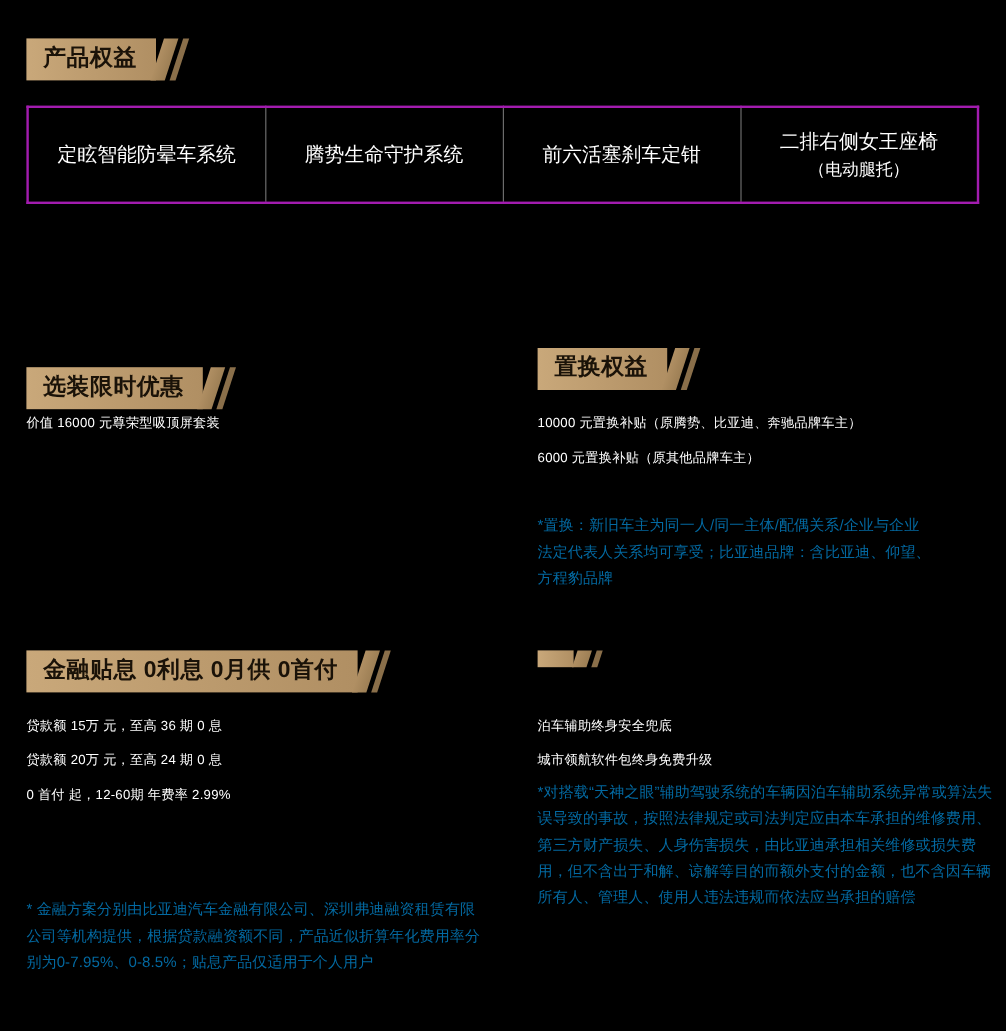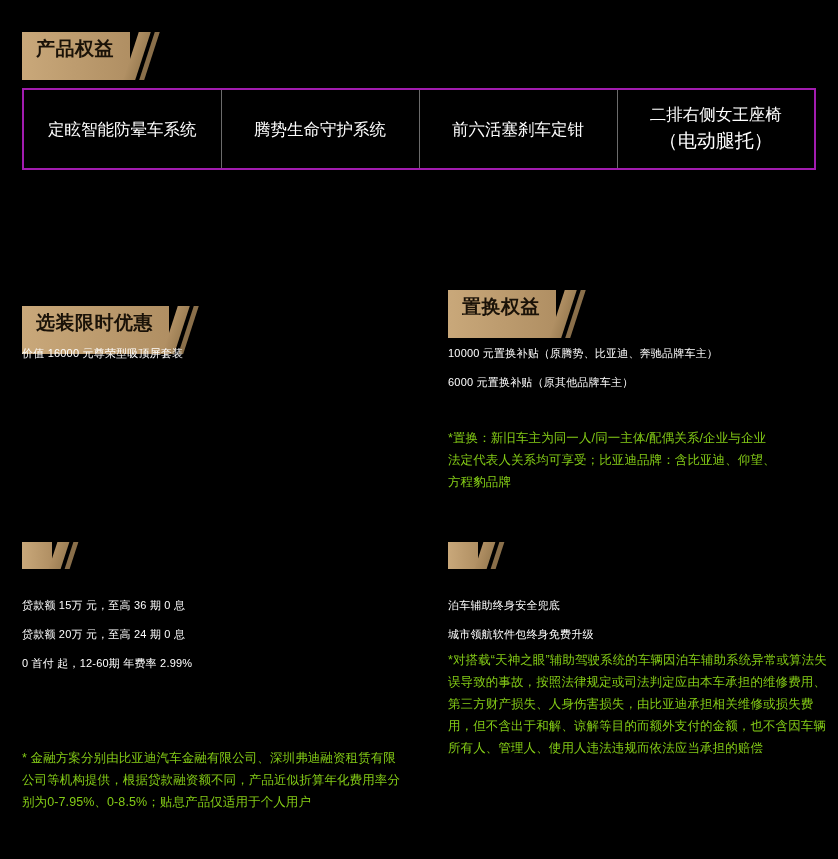--- a/index.html
+++ b/index.html
@@ -18,21 +18,21 @@
 
   
   .banner {
     display: inline-flex;
     align-items: center;
     position: relative;
     background: linear-gradient(90deg, #c9a87a 0%, #b08f63 100%);
     color: #1a1208;
     font-size: 19px;
     font-weight: bold;
-    padding: 7px 16px 20px 14px;
+    padding: 7px 16px 7px 14px;
     letter-spacing: 0.5px;
     line-height: 1.1;
   }
   .banner .slash {
     position: absolute;
     right: -13px;
     top: 0;
     bottom: 0;
     width: 12px;
     background: linear-gradient(90deg, #b08f63 0%, #9d7f55 100%);
@@ -68,34 +68,34 @@
   #benefits-table tr.head td {
     height: 70px;
     font-size: 16.5px;
     line-height: 1.5;
     padding: 4px 6px;
   }
   #benefits-table tr.val td {
     height: 54px;
     font-size: 16.5px;
   }
-  .sub-note { font-size: 19px; display: block; }
+  .sub-note { font-size: 14px; display: block; }
 
   
   .block { position: absolute; }
   .line {
     font-size: 11px;
     color: #ffffff;
     line-height: 1.55;
     margin: 0 0 12px 0;
     letter-spacing: 0.2px;
   }
   .fine {
     font-size: 12.5px;
-    color: #84cc16;
+    color: #0369a1;
     line-height: 1.75;
     letter-spacing: 0.1px;
   }
 
   
   #sec-product { left: 22px; top: 32px; }
   #sec-option  { left: 22px; top: 306px; }
   #sec-trade   { left: 448px; top: 290px; }
   #sec-finance { left: 22px; top: 542px; }
   #sec-adas    { left: 448px; top: 542px; }
@@ -171,20 +171,21 @@
 </div>
 <div id="trade-body">
   <p class="line">10000 元置换补贴（原腾势、比亚迪、奔驰品牌车主）</p>
   <p class="line">6000 元置换补贴（原其他品牌车主）</p>
 </div>
 <div id="trade-note" class="fine">*置换：新旧车主为同一人/同一主体/配偶关系/企业与企业法定代表人关系均可享受；比亚迪品牌：含比亚迪、仰望、方程豹品牌</div>
 
 <div class="block" id="sec-finance">
   <div class="banner-wrap">
     <div class="banner">
+      <span class="nowrap">金融贴息 0利息 0月供 0首付</span>
       <span class="slash"></span>
       <span class="slash2"></span>
     </div>
   </div>
 </div>
 <div id="finance-body">
   <p class="line">贷款额 15万 元，至高 36 期 0 息</p>
   <p class="line">贷款额 20万 元，至高 24 期 0 息</p>
   <p class="line">0 首付 起，12-60期 年费率 2.99%</p>
 </div>

